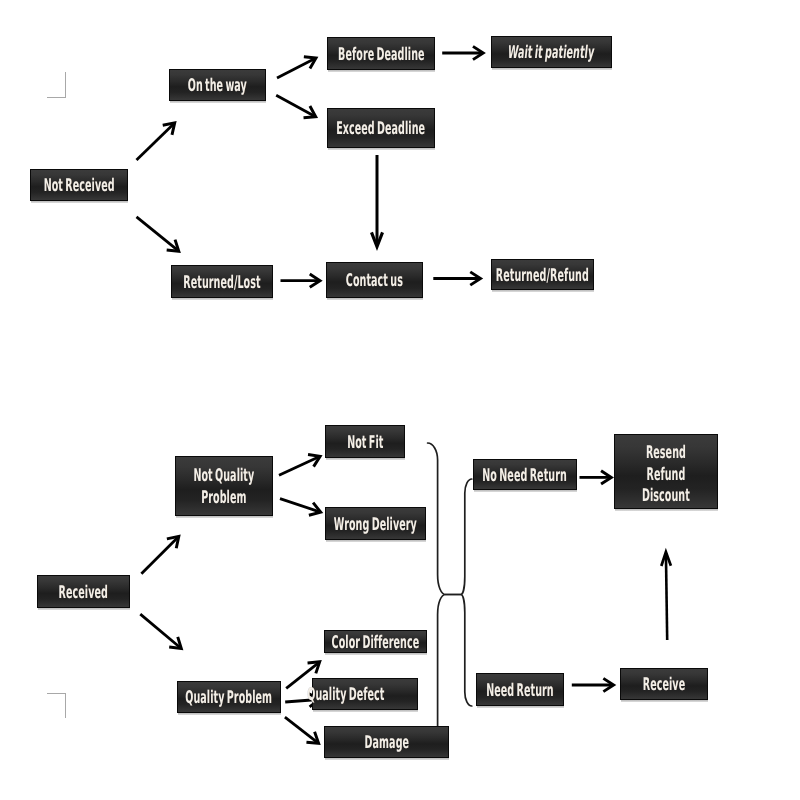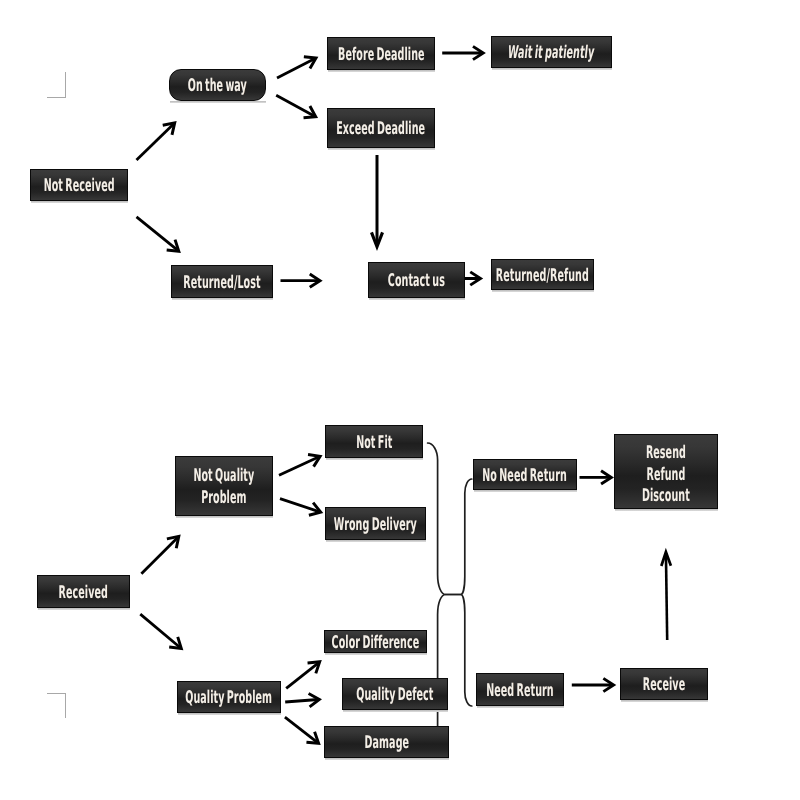--- a/index.html
+++ b/index.html
@@ -103,21 +103,21 @@
       </g>
       <path d="M 427.60 443.00 C 433.12 443.00 437.60 450.61 437.60 460.00 L 437.60 574.50 C 437.60 586.50 441.20 594.50 445.60 594.50 L 461.10 594.50 M 445.60 594.50 C 441.20 594.50 437.60 602.50 437.60 614.50 L 437.60 727.50 C 437.60 736.89 433.12 744.50 427.60 744.50" fill="none" stroke="#1f1f1f" stroke-width="1.7" stroke-linecap="round" stroke-linejoin="round"></path>
       <path d="M 471.80 479.00 C 467.93 479.00 464.80 485.27 464.80 493.00 L 464.80 576.50 C 464.80 587.30 463.00 594.50 460.80 594.50 L 445.30 594.50 M 460.80 594.50 C 463.00 594.50 464.80 601.70 464.80 612.50 L 464.80 692.00 C 464.80 699.73 467.93 706.00 471.80 706.00" fill="none" stroke="#1f1f1f" stroke-width="1.7" stroke-linecap="round" stroke-linejoin="round"></path>
     </svg>
 
   <div class="node" style="left: 30px; top: 169px; width: 98px; height: 32px; font-size: 17.5px;">
     <div class="lbl">
         <span>Not Received</span>
       </div>
   </div>
-  <div class="node" style="left: 169px; top: 69px; width: 97px; height: 32px; font-size: 17.5px; border-radius: 12px;">
+  <div class="node" style="left: 169px; top: 69px; width: 97px; height: 32px; font-size: 17.5px;">
     <div class="lbl">
         <span>On the way</span>
       </div>
   </div>
   <div class="node" style="left: 327px; top: 37px; width: 108px; height: 33px; font-size: 17.5px;">
     <div class="lbl">
         <span>Before Deadline</span>
       </div>
   </div>
   <div class="node" style="left: 327px; top: 108px; width: 108px; height: 40px; font-size: 17.5px;">
@@ -128,21 +128,21 @@
   <div class="node" style="left: 491px; top: 36px; width: 121px; height: 32px; font-size: 17.5px; font-style: italic;">
     <div class="lbl">
         <span>Wait it patiently</span>
       </div>
   </div>
   <div class="node" style="left: 171px; top: 265px; width: 102px; height: 33px; font-size: 17.5px;">
     <div class="lbl">
         <span>Returned/Lost</span>
       </div>
   </div>
-  <div class="node" style="left: 326px; top: 262px; width: 97px; height: 36px; font-size: 17.5px; margin-left: 42px;">
+  <div class="node" style="left: 326px; top: 262px; width: 97px; height: 36px; font-size: 17.5px;">
     <div class="lbl">
         <span>Contact us</span>
       </div>
   </div>
   <div class="node" style="left: 491px; top: 259px; width: 103px; height: 31px; font-size: 17.5px;">
     <div class="lbl">
         <span>Returned/Refund</span>
       </div>
   </div>
 
@@ -155,36 +155,36 @@
     <div class="lbl multi">
         <span>Not Quality</span>
         <span>Problem</span>
       </div>
   </div>
   <div class="node" style="left: 177px; top: 681px; width: 104px; height: 32px; font-size: 17.5px;">
     <div class="lbl">
         <span>Quality Problem</span>
       </div>
   </div>
-  <div class="node" style="left: 325px; top: 425px; width: 98px; height: 33px; font-size: 17.5px;">
+  <div class="node" style="left: 325px; top: 425px; width: 80px; height: 33px; font-size: 17.5px;">
     <div class="lbl">
         <span>Not Fit</span>
       </div>
   </div>
   <div class="node" style="left: 325px; top: 507px; width: 101px; height: 33px; font-size: 17.5px;">
     <div class="lbl">
         <span>Wrong Delivery</span>
       </div>
   </div>
   <div class="node" style="left: 324px; top: 630px; width: 103px; height: 23px; font-size: 17.5px;">
     <div class="lbl">
         <span>Color Difference</span>
       </div>
   </div>
-  <div class="node" style="left: 342px; top: 678px; width: 106px; height: 32px; font-size: 17.5px;">
+  <div class="node" style="left: 312px; top: 678px; width: 106px; height: 32px; font-size: 17.5px; justify-content: flex-end;">
     <div class="lbl">
         <span>Quality Defect</span>
       </div>
   </div>
   <div class="node" style="left: 324px; top: 726px; width: 125px; height: 32px; font-size: 17.5px;">
     <div class="lbl">
         <span>Damage</span>
       </div>
   </div>
   <div class="node" style="left: 473px; top: 459px; width: 104px; height: 31px; font-size: 17.5px;">

